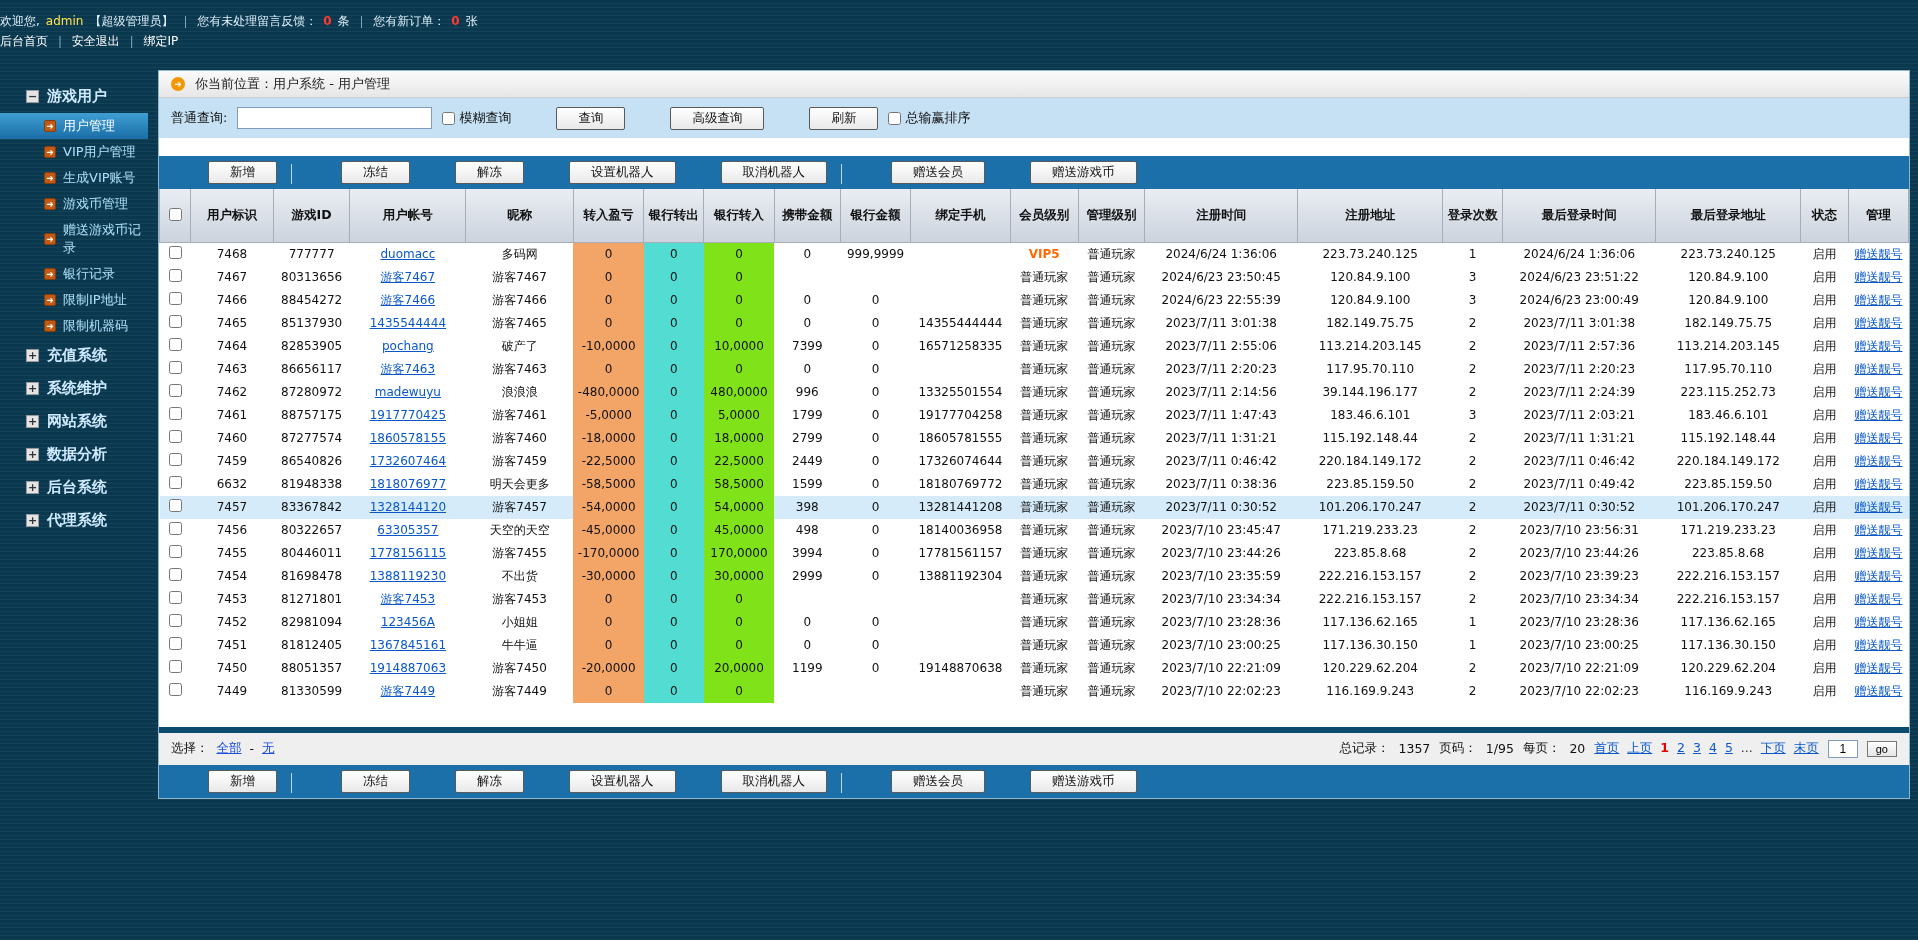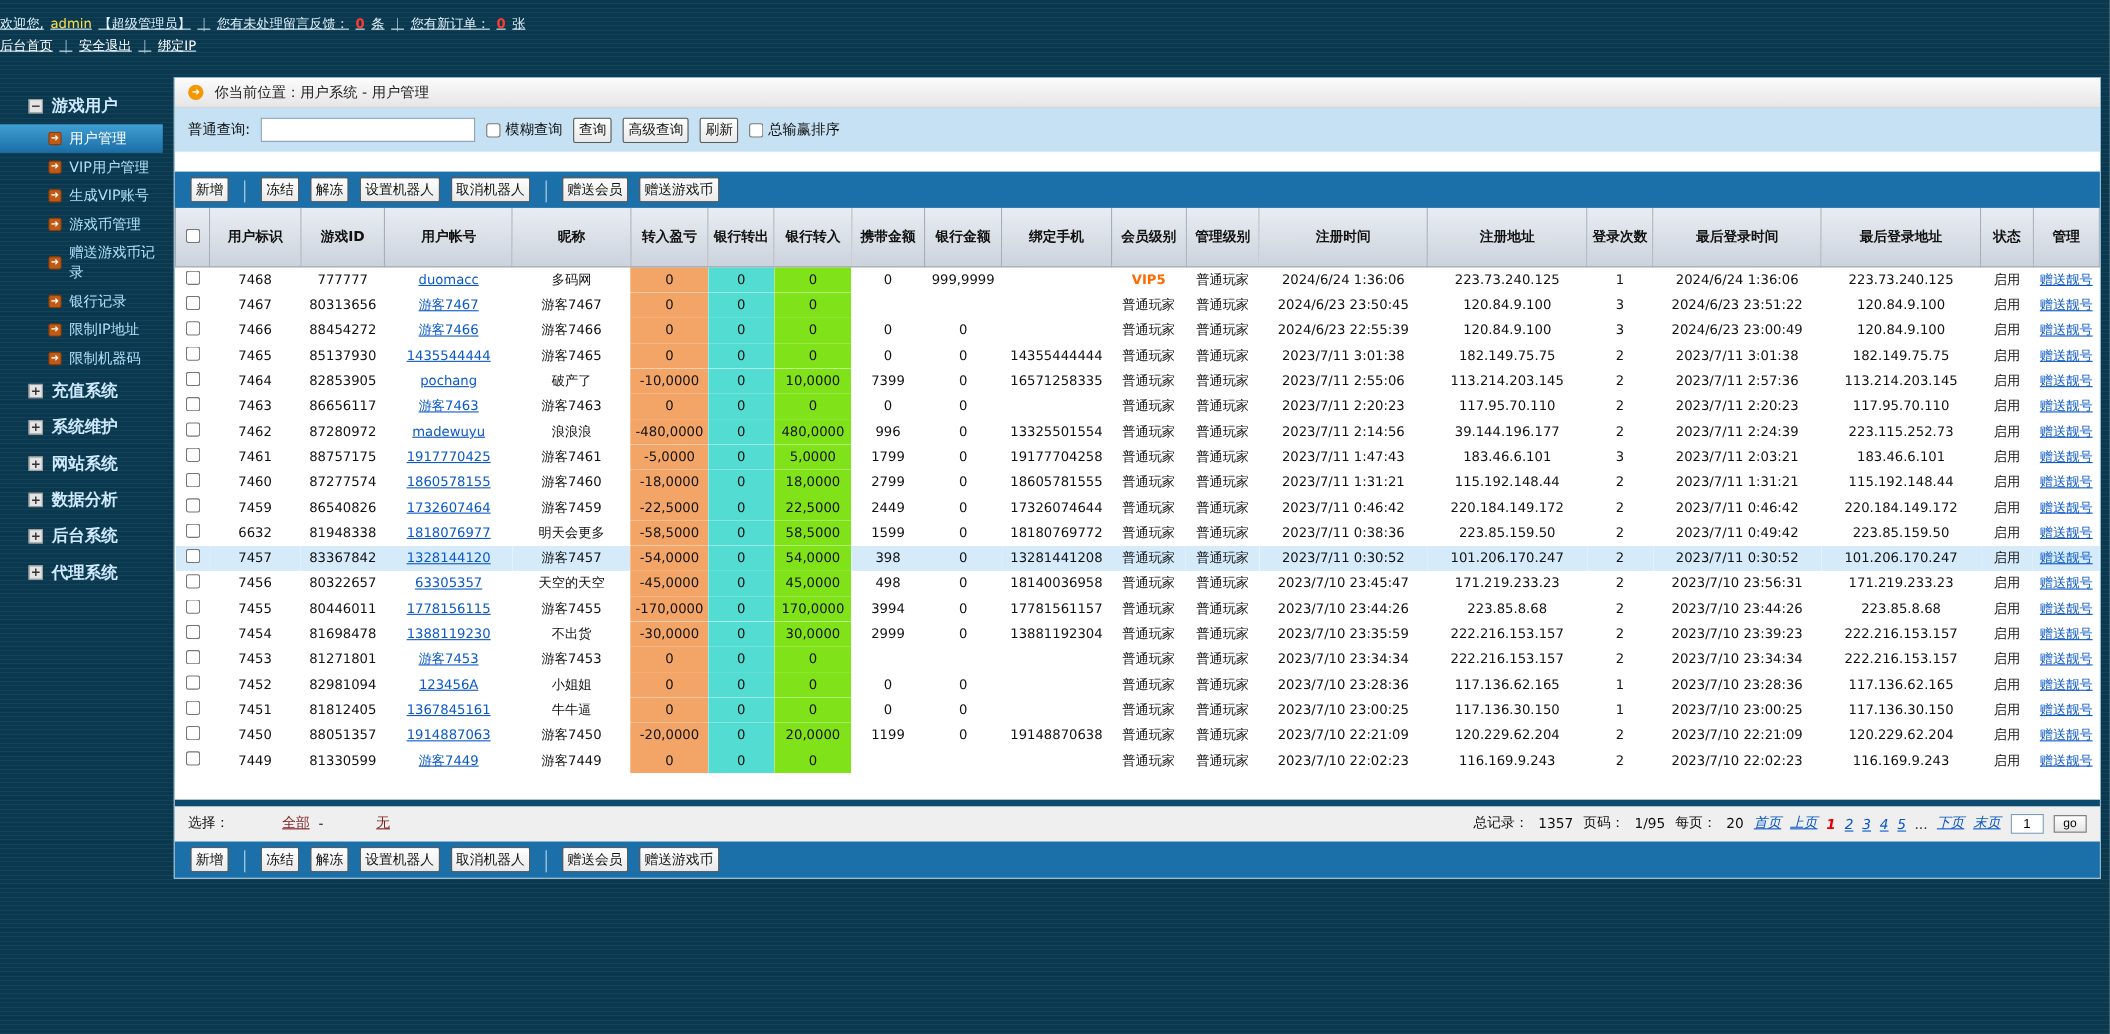--- a/index.html
+++ b/index.html
@@ -10,21 +10,21 @@
     background-image:repeating-linear-gradient(0deg, rgba(255,255,255,0.05) 0 1px, transparent 1px 4px);
   }
   
   .top-header { height:62px; display:flex; align-items:center; color:#dff0fa; }
   .logo-wrap { width:232px; display:flex; align-items:center; padding-left:26px; gap:6px; flex-shrink:0; }
   .logo-box { border:2px solid #f5d000; border-radius:3px; padding:2px 5px; color:#f5d000;
     font-weight:bold; font-size:15px; line-height:16px; text-align:center; white-space:pre-line; }
   .logo-title { color:#f8d800; font-weight:bold; font-size:33px; letter-spacing:2px;
     text-shadow:1px 1px 0 #5a4a00; font-style:italic; }
   .header-text { font-size:12px; line-height:20px; }
-  .header-line { display:flex; align-items:center; gap:6px;text-decoration:underline; }
+  .header-line { display:flex; align-items:center; gap:6px; }
   .hl-user { color:#ffe24a; }
   .hl-num { color:#ff3b30; font-weight:bold; }
   .hl-sep { color:#9fc8dd; }
   .hnav-link { color:#ffffff; text-decoration:none; cursor:pointer; }
   
   .layout { display:flex; }
   .sidebar { width:148px; flex-shrink:0; padding-top:18px; }
   .side-group { display:flex; align-items:center; gap:8px; padding:7px 0 7px 26px;
     color:#cfeaff; font-size:15px; font-weight:bold; cursor:pointer; }
   .box-icon { width:13px; height:13px; background:#e4e4e4; border:1px solid #9a9a9a;
@@ -41,22 +41,22 @@
     background:linear-gradient(180deg,#fbfbfb,#e6e6e6); border-bottom:1px solid #cccccc;
     font-size:13px; color:#222; }
   .crumb-icon { width:14px; height:14px; border-radius:50%; background:#f39800; color:#fff;
     font-size:9px; line-height:14px; text-align:center; flex-shrink:0; }
   .search-bar { height:40px; background:#c5e1f3; display:flex; align-items:center; gap:10px;
     padding-left:12px; font-size:13px; color:#111; }
   .search-input { width:195px; height:22px; border:1px solid #7f9db9; background:#fff; padding:0 4px; font-size:12px; }
   .chk-label { display:flex; align-items:center; gap:4px; }
   input[type=checkbox] { width:13px; height:13px; }
   .btn { background:linear-gradient(180deg,#ffffff,#e9e9e9); border:1px solid #5a5a5a; border-radius:2px;
-    padding:2px 4px; font-size:12.5px; color:#111; cursor:pointer;
-    font-family:"DejaVu Sans","Liberation Sans",sans-serif; }
+    padding:2px 21px; font-size:12.5px; color:#111; cursor:pointer;
+    font-family:"DejaVu Sans","Liberation Sans",sans-serif;margin-left:35px; }
   .gap-white { height:18px; background:#ffffff; }
   .toolbar-strip { background:#1c70aa; padding:5px 0 5px 14px; display:flex; align-items:flex-end; }
   .tool-group { display:flex; gap:10px; align-items:center; }
   .tool-divider { width:1px; height:20px; background:#bcd9ec; margin:0 14px; }
   
   table.user-table { width:100%; border-collapse:collapse; table-layout:fixed; font-size:12px; color:#111; }
   .user-table th { background:linear-gradient(180deg,#e9edf3,#ccd3dd); border:1px solid #a7aeb8;
     border-top:none; font-size:12.5px; font-weight:bold; height:26px; padding:18px 2px;
     white-space:nowrap; overflow:hidden; }
   .user-table td { height:23px; text-align:center; padding:0 2px; white-space:nowrap; overflow:hidden; }
@@ -67,21 +67,21 @@
   tr.hl td.col-orange { background:#f2a566; }
   tr.hl td.col-cyan { background:#53dcd2; }
   tr.hl td.col-green { background:#80e319; }
   a.cell-link { color:#0a58c8; text-decoration:underline; cursor:pointer; }
   .vip-tag { color:#ff6a00; font-weight:bold; }
   .table-tail { height:24px; background:#fff; }
   
   .footer-bar { background:#efefef; border-top:6px solid #0c4a6e; height:30px; display:flex;
     align-items:center; font-size:12.5px; color:#111; padding:16px 12px; }
   .footer-left { display:flex; gap:8px; align-items:center; }
-  .sel-link { color:#7f1d1d; text-decoration:underline; cursor:pointer;margin-left:40px; }
+  .sel-link { color:#1d4ed8; text-decoration:underline; cursor:pointer; }
   .footer-right { margin-left:auto; display:flex; gap:9px; align-items:center; }
   .pg-link { color:#0a58c8; text-decoration:underline; cursor:pointer; }
   .pg-current { color:#e60000; font-weight:bold; }
   .pg-ellipsis { color:#333; }
   .goto-input { width:30px; height:18px; border:1px solid #7f9db9; text-align:center; font-size:12px; }
   .go-btn { background:linear-gradient(180deg,#fff,#e5e5e5); border:1px solid #777; font-size:11px;
     padding:1px 8px; cursor:pointer; }
 </style>
 </head>
 <body>
@@ -719,21 +719,21 @@
           <span>-</span>
           <span class="sel-link">无</span>
         </div>
         <div class="footer-right">
           <span>总记录：</span>
             <span>1357</span>
           <span>页码：</span>
             <span>1/95</span>
           <span>每页：</span>
             <span>20</span>
-          <span id="pagination-links" style="display:flex;gap:8px;align-items:flex-end;font-style:italic;">
+          <span id="pagination-links" style="display:flex;gap:8px;align-items:flex-start;">
               <span class="pg-link">首页</span>
               <span class="pg-link">上页</span>
               <span class="pg-current">1</span>
               <span class="pg-link">2</span>
               <span class="pg-link">3</span>
               <span class="pg-link">4</span>
               <span class="pg-link">5</span>
               <span class="pg-ellipsis">...</span>
               <span class="pg-link">下页</span>
               <span class="pg-link">末页</span>

